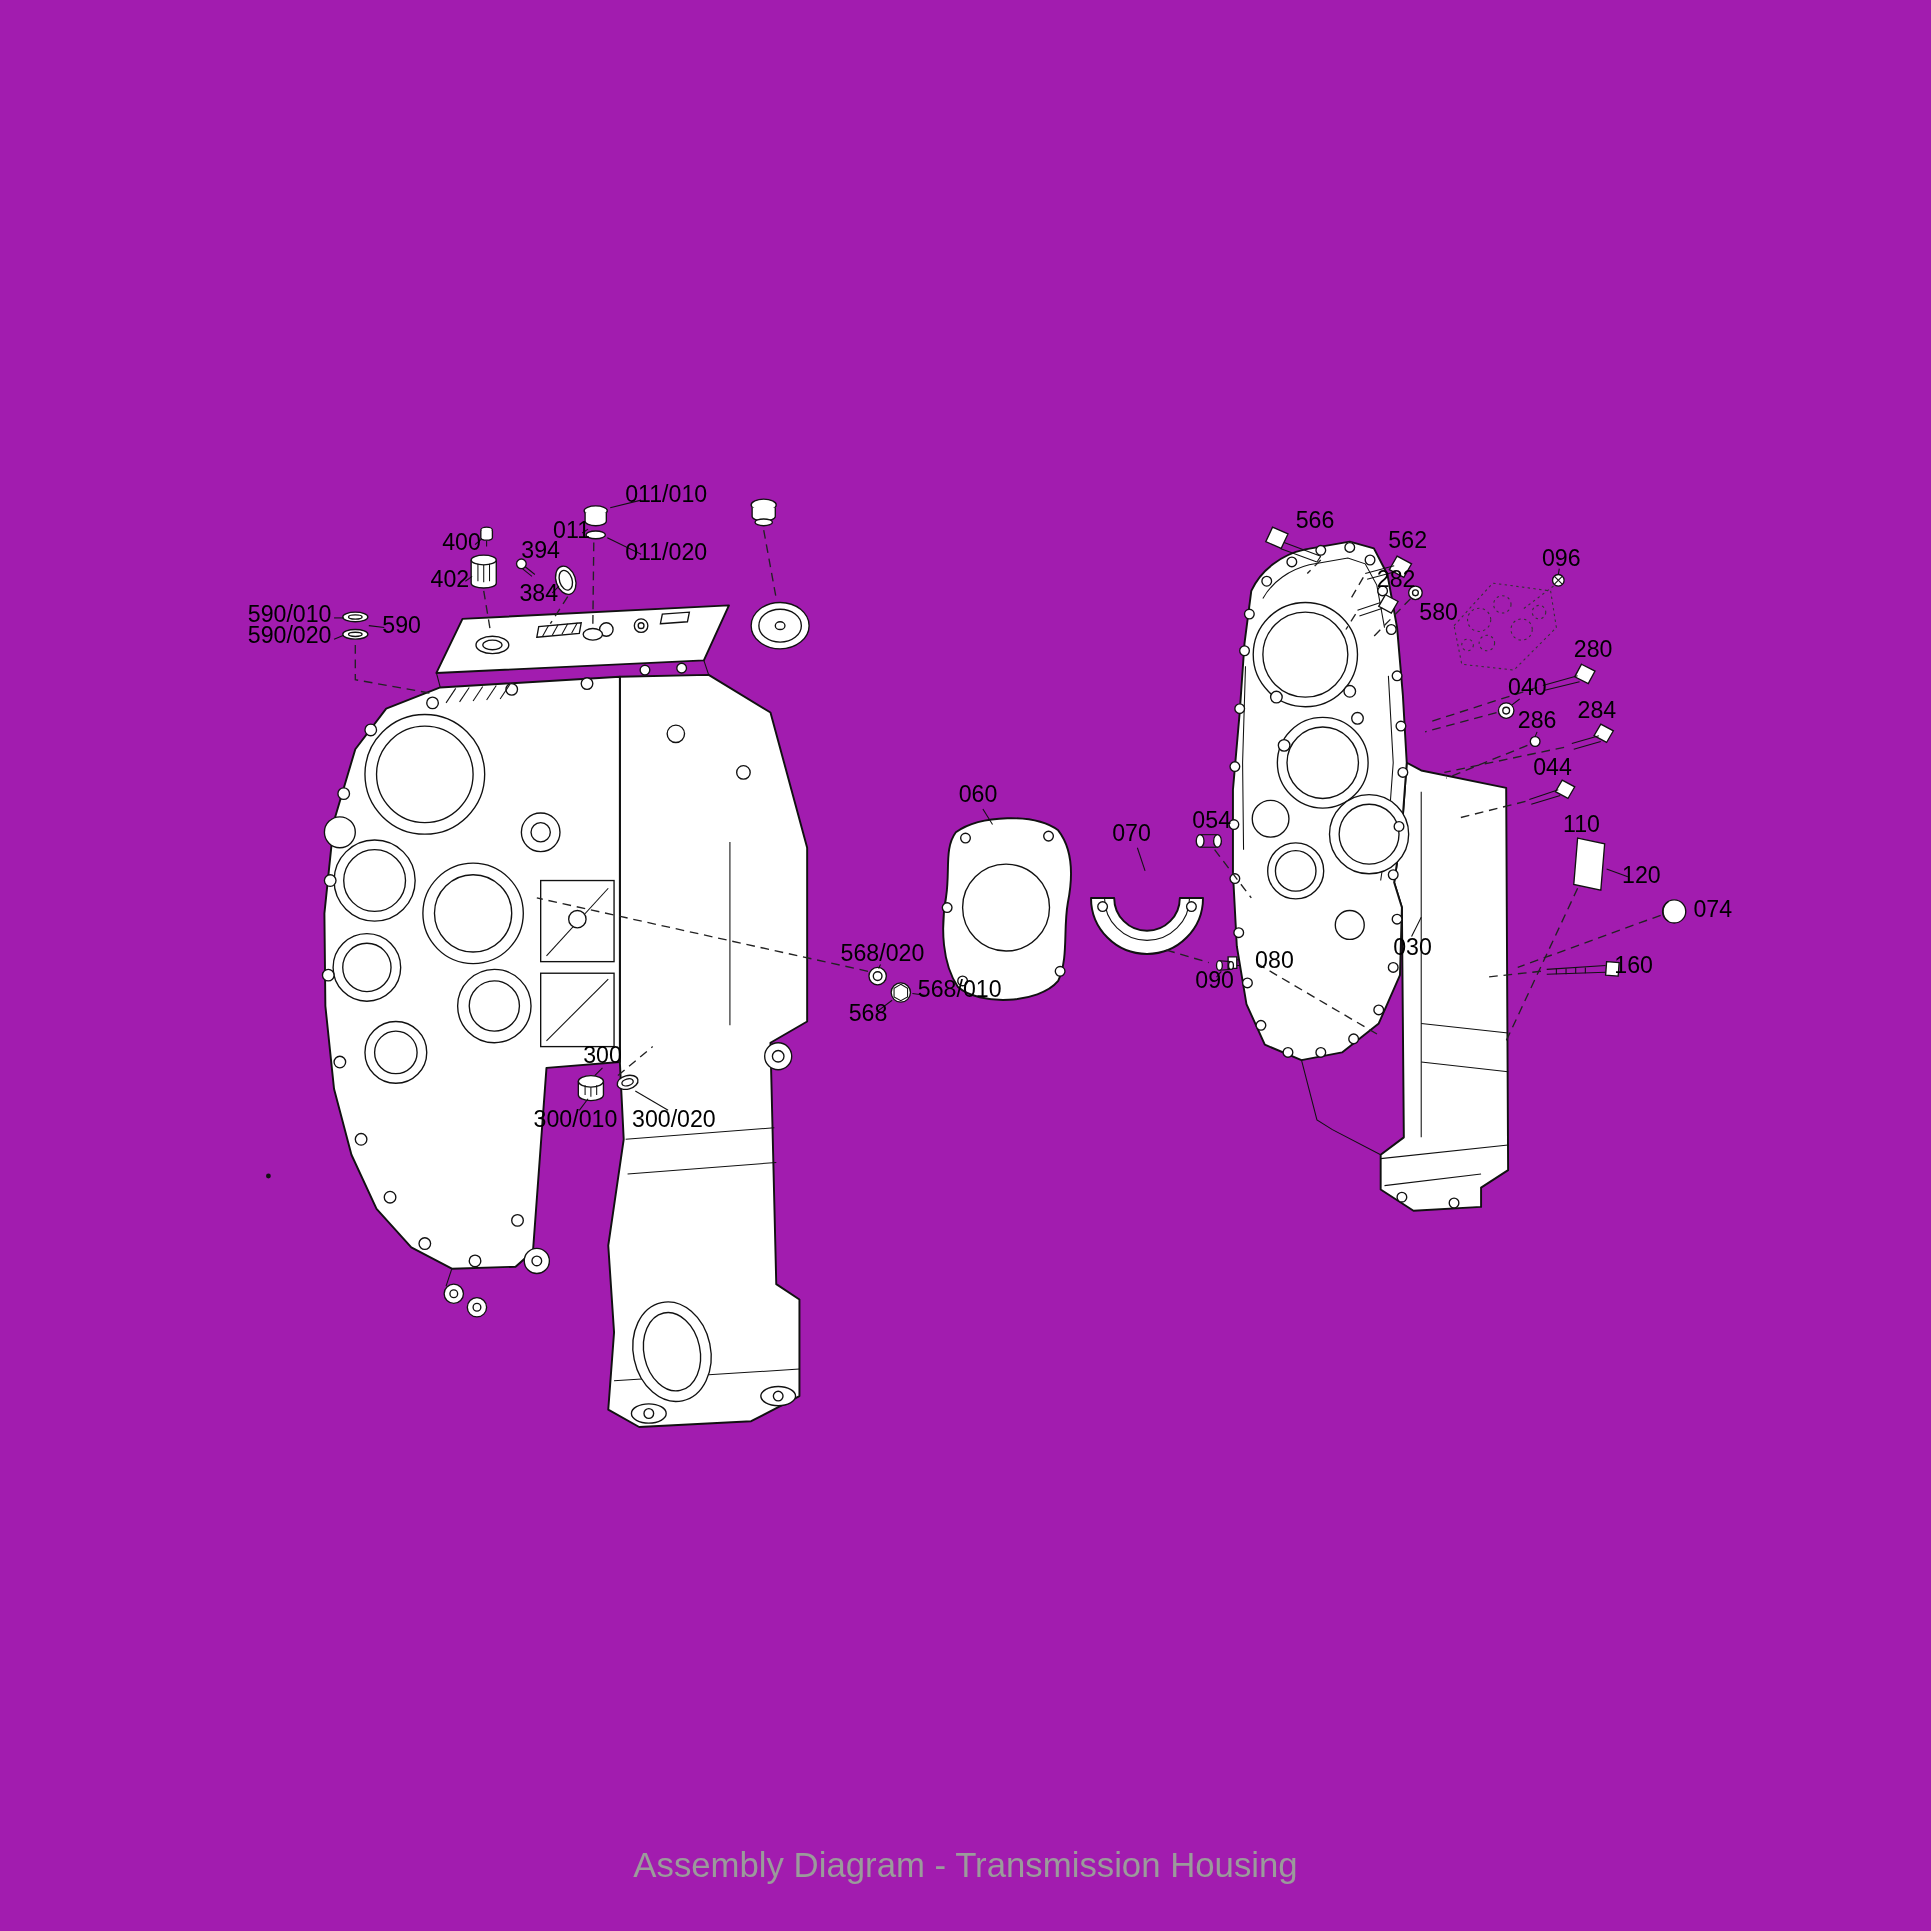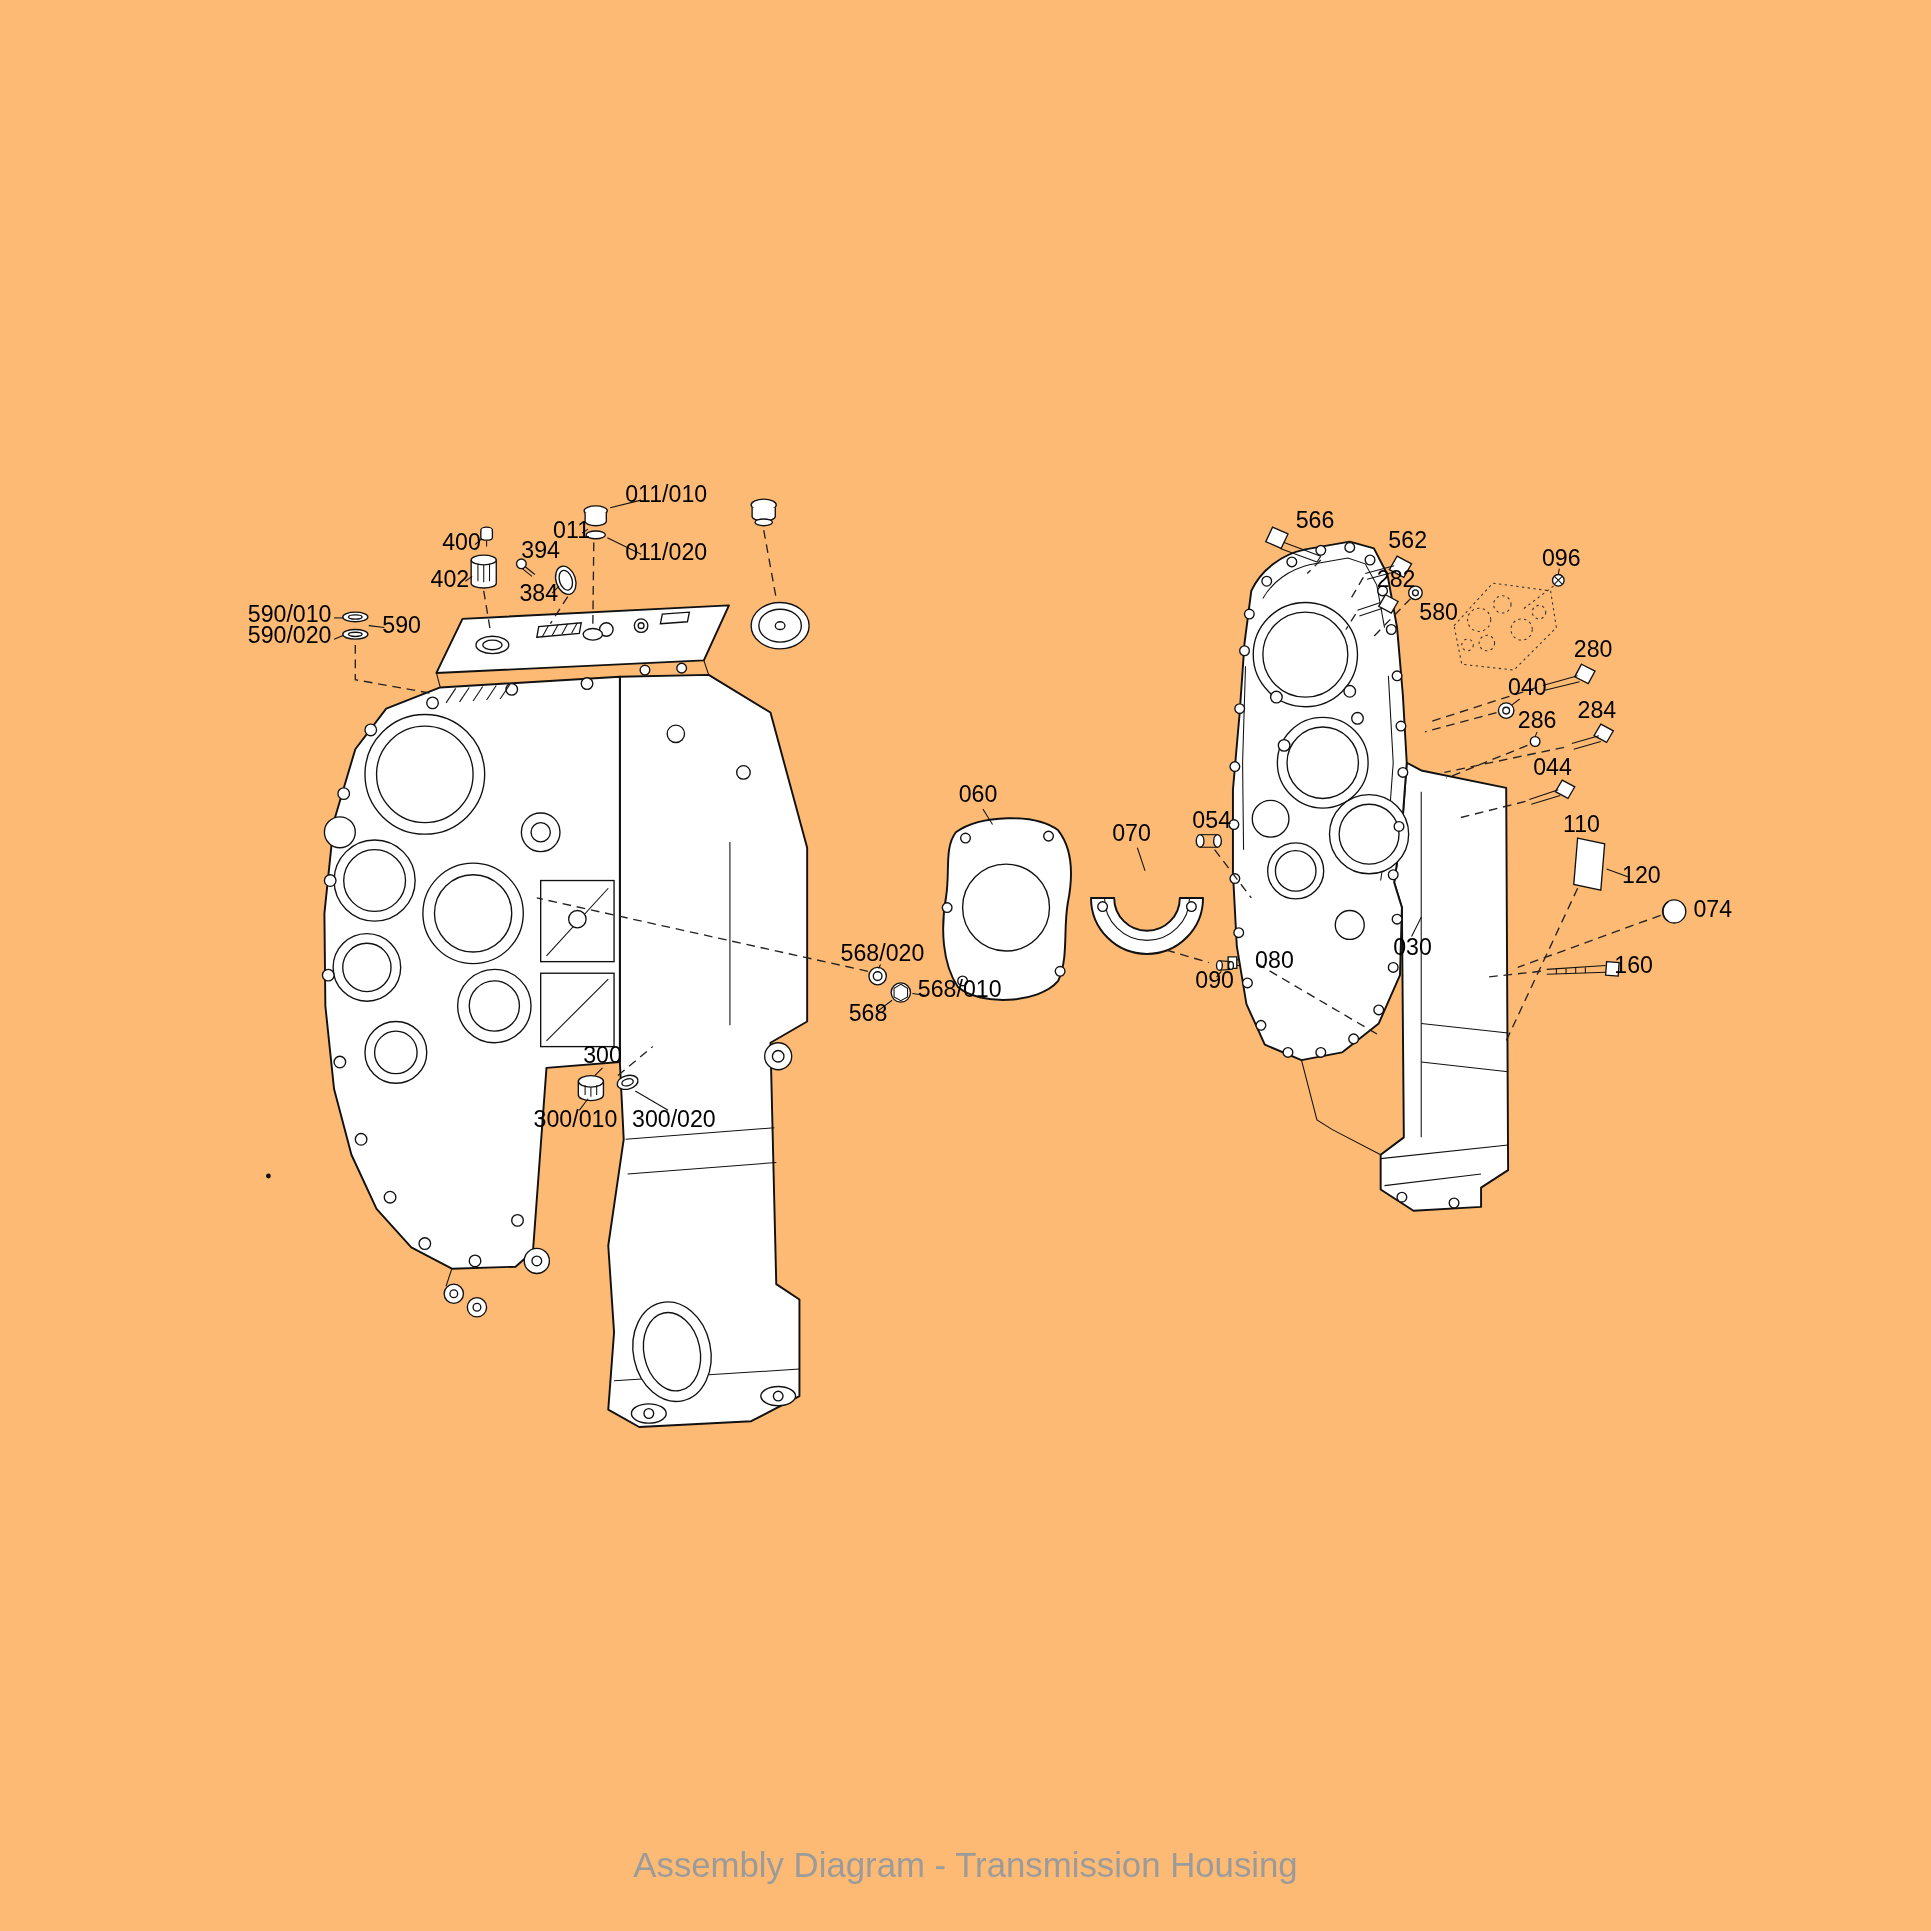--- a/index.html
+++ b/index.html
@@ -1,16 +1,16 @@
 <!DOCTYPE html>
 <html><head>
 <meta charset="utf-8">
 <style>
   html,body{margin:0;padding:0;background:#fff;}
-  .stage{position:relative;width:1931px;height:1931px;background:#fdba74;overflow:hidden;}
+  .stage{position:relative;width:1931px;height:1931px;background:#a21caf;overflow:hidden;}
   svg{display:block;}
   .o  {stroke:#111;fill:#fff;stroke-width:2;stroke-linejoin:round;}
   .ow {stroke:#111;fill:#fff;stroke-width:1.4;}
   .t  {stroke:#111;fill:none;stroke-width:1.1;}
   .d  {stroke:#222;fill:none;stroke-width:1.4;stroke-dasharray:9 6;}
   .dt {stroke:#333;fill:none;stroke-width:1.1;stroke-dasharray:2.5 3.5;}
   .f  {fill:#111;stroke:none;}
   text.lbl{font-family:"Liberation Sans",sans-serif;font-size:24px;fill:#000;}
   text.title{font-family:"Liberation Sans",sans-serif;font-size:36px;fill:#9b9b9b;}
 </style>

